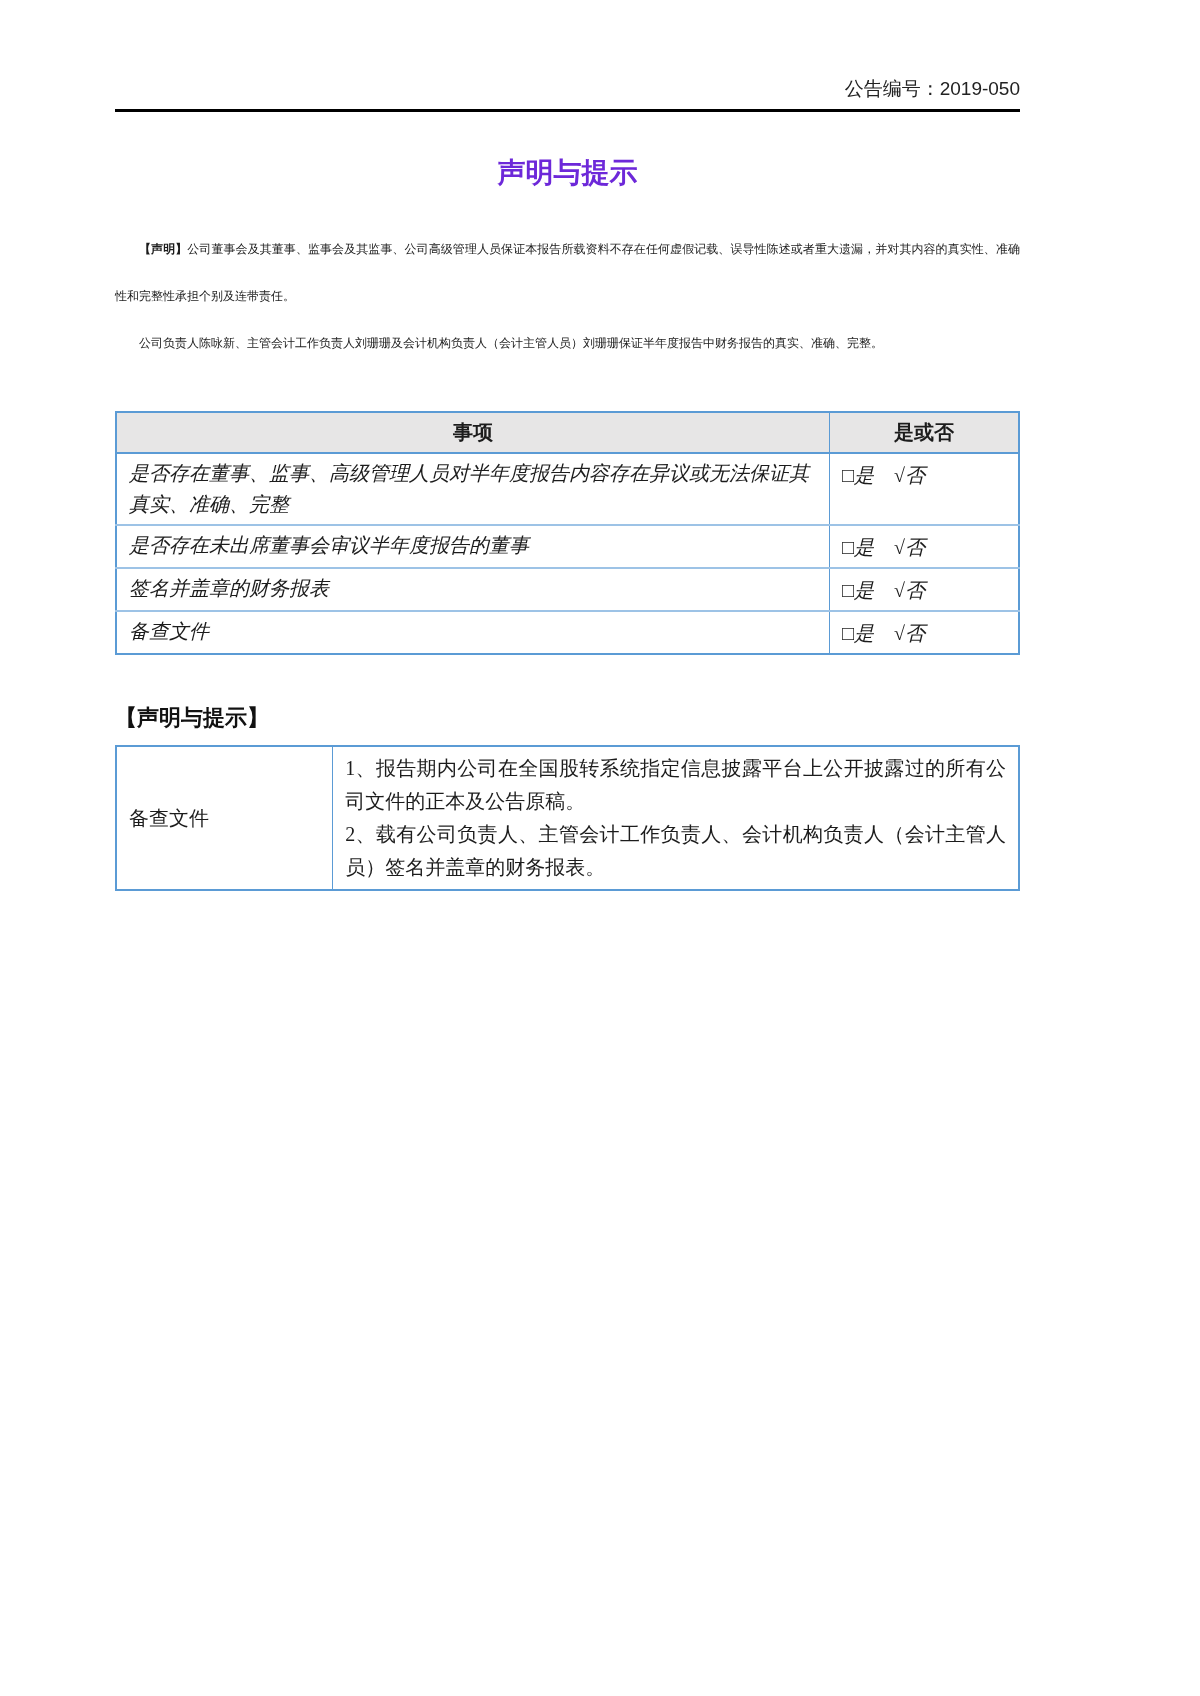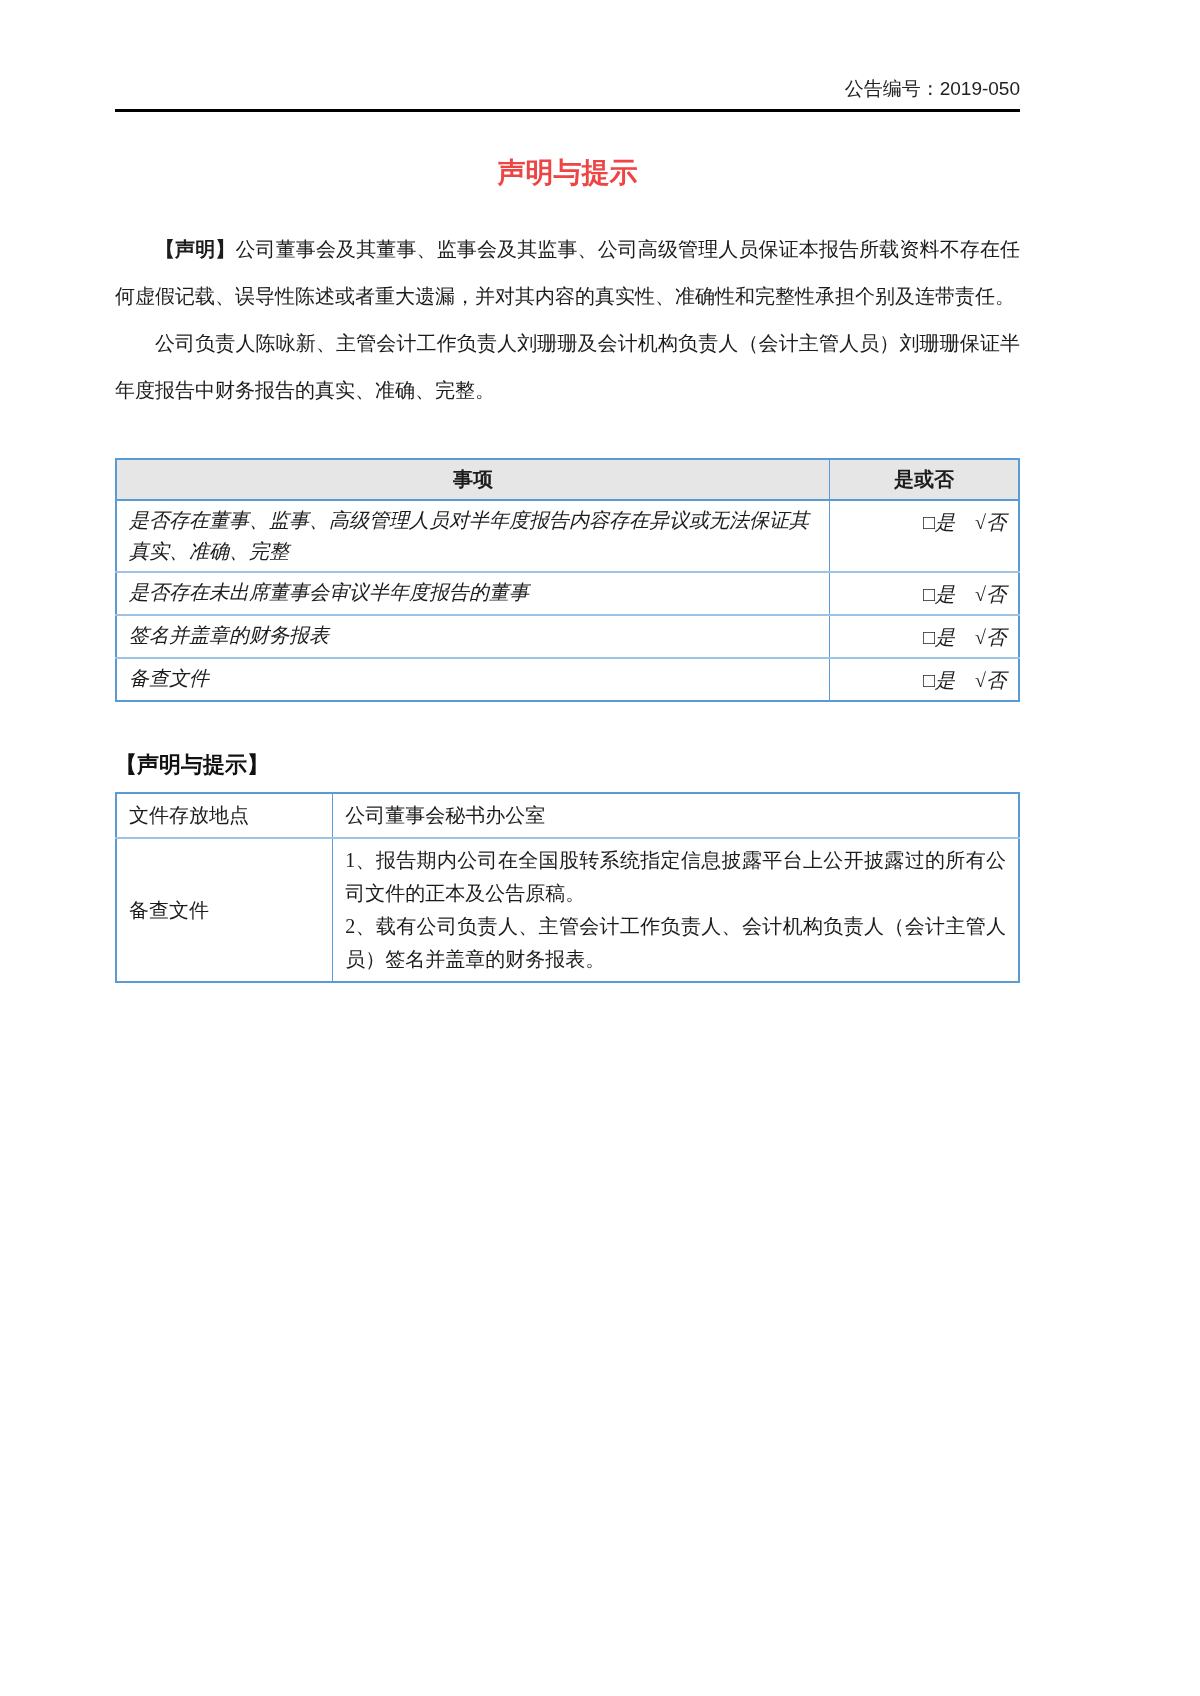--- a/index.html
+++ b/index.html
@@ -35,25 +35,25 @@
     color: #222;
     border-bottom: 3px solid #000;
     padding-bottom: 7px;
   }
   .doc-title {
     margin-top: 42px;
     text-align: center;
     font-family: "Liberation Sans", "DejaVu Sans", sans-serif;
     font-size: 28px;
     font-weight: bold;
-    color: #ef4444;
+    color: #6d28d9;
   }
   .para {
     margin: 0;
-    font-size: 20px;
+    font-size: 12px;
     line-height: 47px;
     text-align: justify;
     text-indent: 2em;
   }
   .para-first {
     margin-top: 34px;
   }
   .decl-label {
     font-weight: bold;
   }
@@ -82,21 +82,21 @@
     line-height: 31px;
     padding: 4px 12px;
     vertical-align: top;
     text-align: left;
     font-style: italic;
   }
   .matters-table .col-answer {
     width: 21%;
   }
   .matters-table td.answer-cell {
-    text-align: right;
+    text-align: left;
     padding-top: 6px;
   }
   .section-title {
     margin-top: 48px;
     font-size: 22px;
     font-weight: bold;
     color: #111;
   }
   .ref-table {
     margin-top: 12px;
@@ -184,26 +184,20 @@
 
     <div class="section-title">【声明与提示】</div>
 
     <table class="ref-table">
       <colgroup>
         <col class="col-label">
         <col>
       </colgroup>
       <tbody>
         <tr>
-          <td class="label-cell">文件存放地点</td>
-          <td>
-            <p class="doc-line">公司董事会秘书办公室</p>
-          </td>
-        </tr>
-        <tr>
           <td class="label-cell">备查文件</td>
           <td>
             <p class="doc-line">1、报告期内公司在全国股转系统指定信息披露平台上公开披露过的所有公司文件的正本及公告原稿。</p>
             <p class="doc-line">2、载有公司负责人、主管会计工作负责人、会计机构负责人（会计主管人员）签名并盖章的财务报表。</p>
           </td>
         </tr>
       </tbody>
     </table>
 
   </div>

